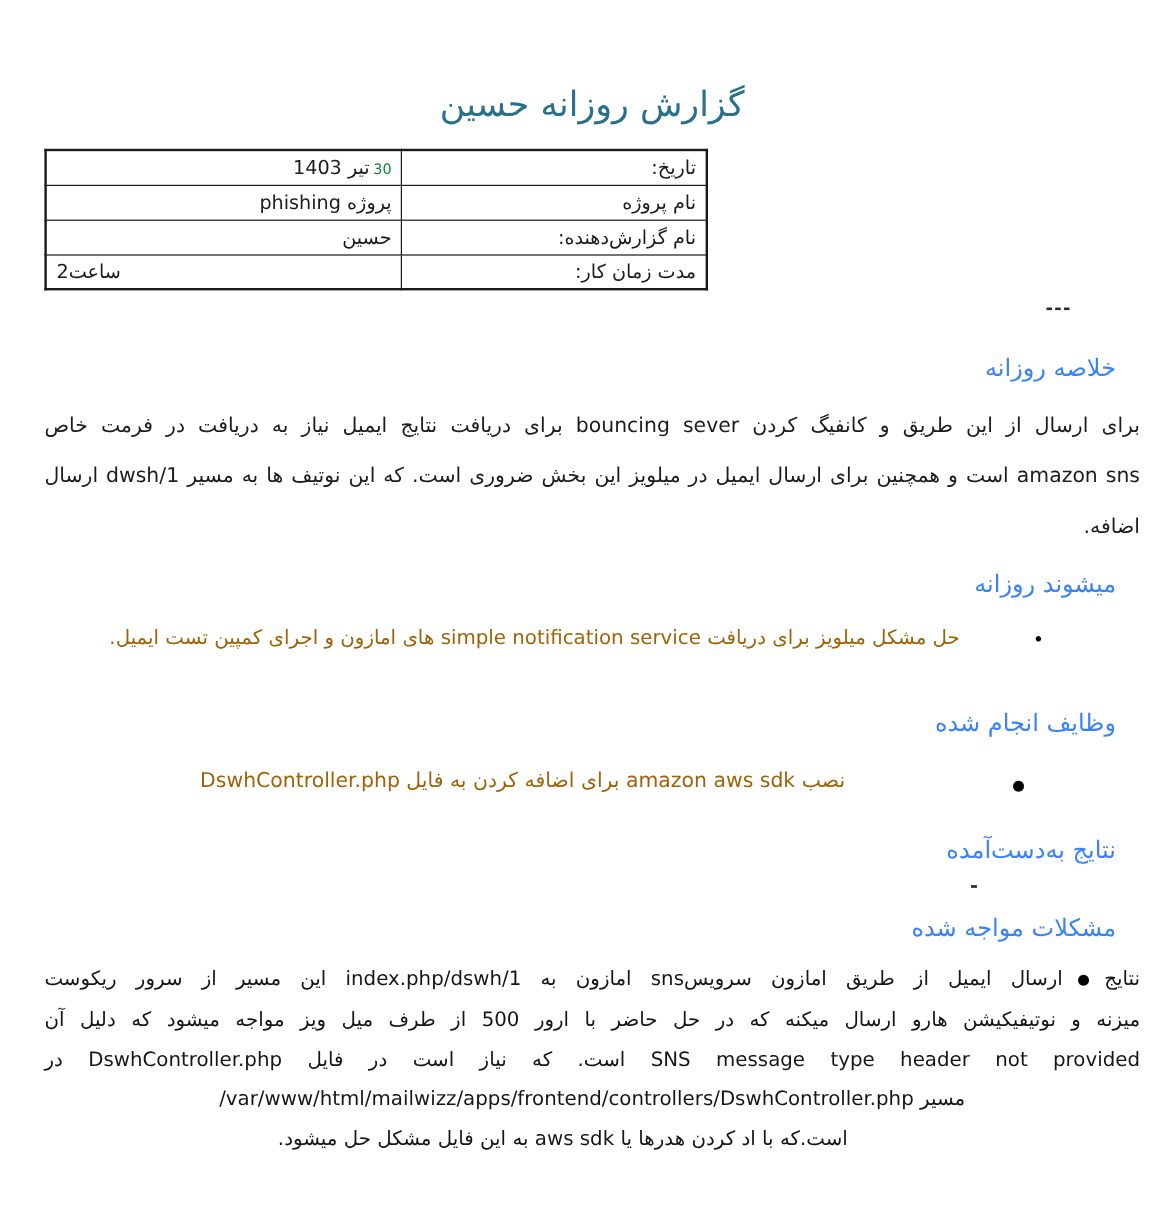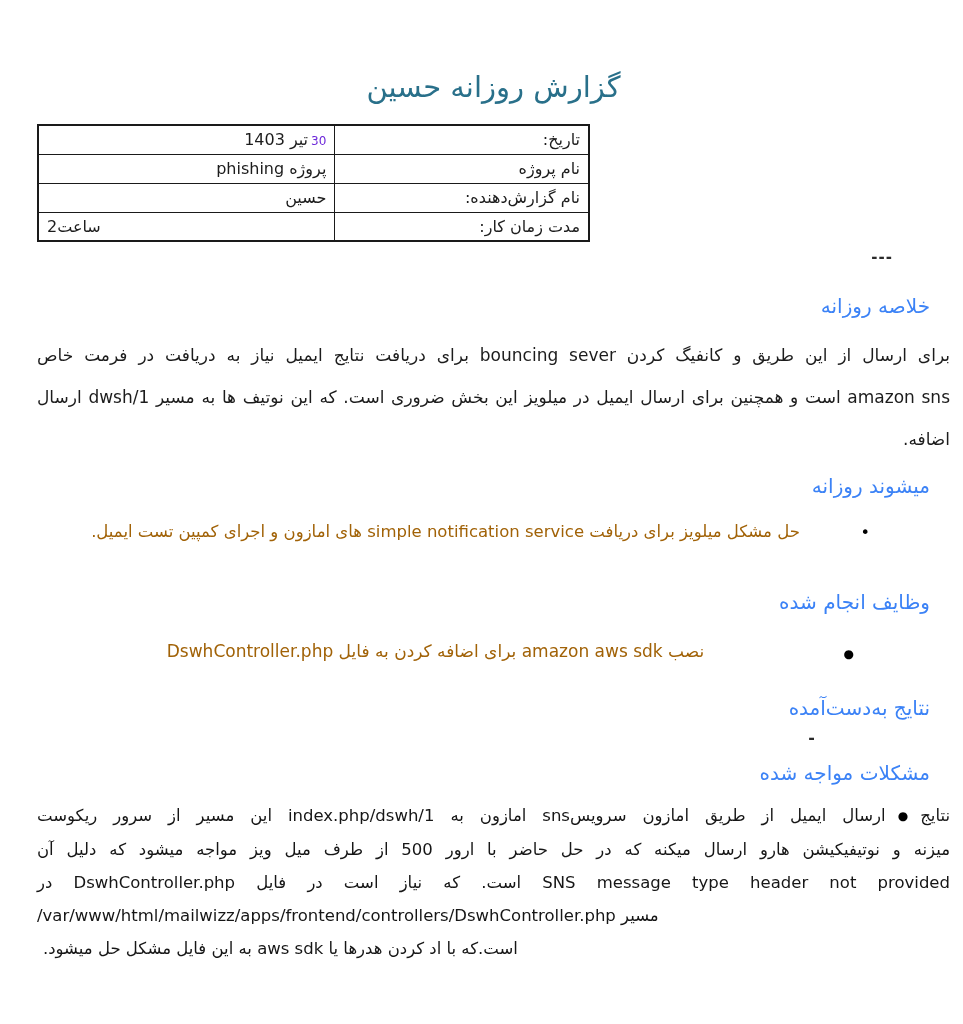--- a/index.html
+++ b/index.html
@@ -34,21 +34,21 @@
   }
   table.info td {
     border: 1px solid #1a1a1a;
     height: 29px;
     font-size: 16px;
     padding: 2px 8px;
     vertical-align: middle;
   }
   td.cell-label { width: 255px; text-align: right; }
   td.cell-value { width: 298px; text-align: right; padding-left: 14px; }
-  .day-small { font-size: 12px; color: #6d28d9; }
+  .day-small { font-size: 12px; color: #15803d; }
   .val-sp { margin-right: 3px; }
   
   .dash-sep {
     direction: ltr;
     text-align: right;
     margin: 6px 57px 0 0;
     font-size: 15px;
     font-weight: bold;
     color: #2b2b2b;
     letter-spacing: 1px;
@@ -96,21 +96,21 @@
     direction: rtl; text-align: right;
     margin: 8px 135px 0 0;
     font-size: 16px; font-weight: bold; color: #2b2b2b;
   }
   
   .problems-par { margin-top: 14px; }
   .prob-line {
     direction: rtl;
     font-size: 16.5px;
     line-height: 33px;
-    text-align: left;
+    text-align: center;
     color: #161616;
   }
   .prob-line.justify { text-align: justify; text-align-last: justify; }
   .prob-line.indent-end { margin-left: 6px; margin-right: 55px; }
   .inline-dot {
     display: inline-block;
     font-size: 12px;
     margin: 0 12px;
     vertical-align: 1px;
     color: #000;

